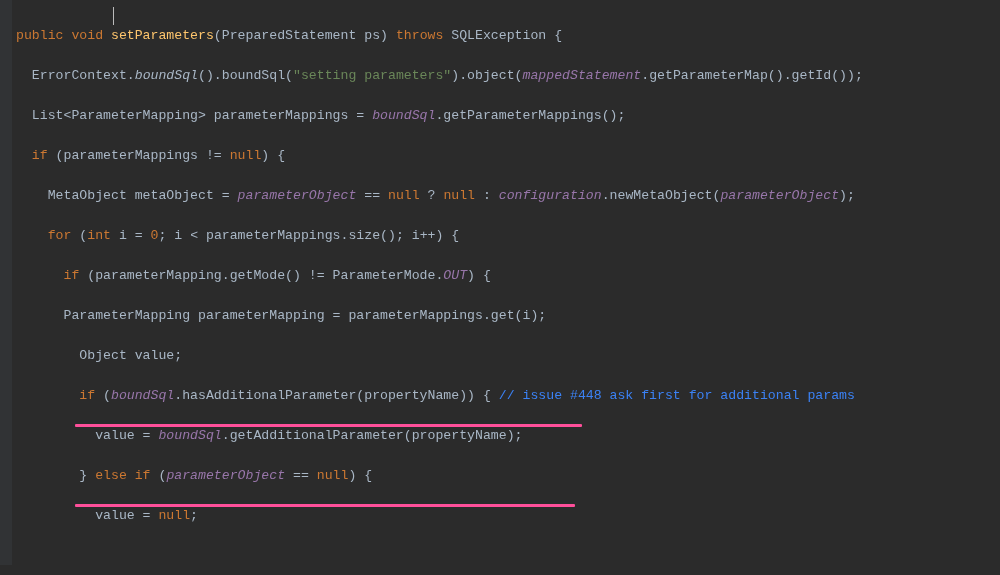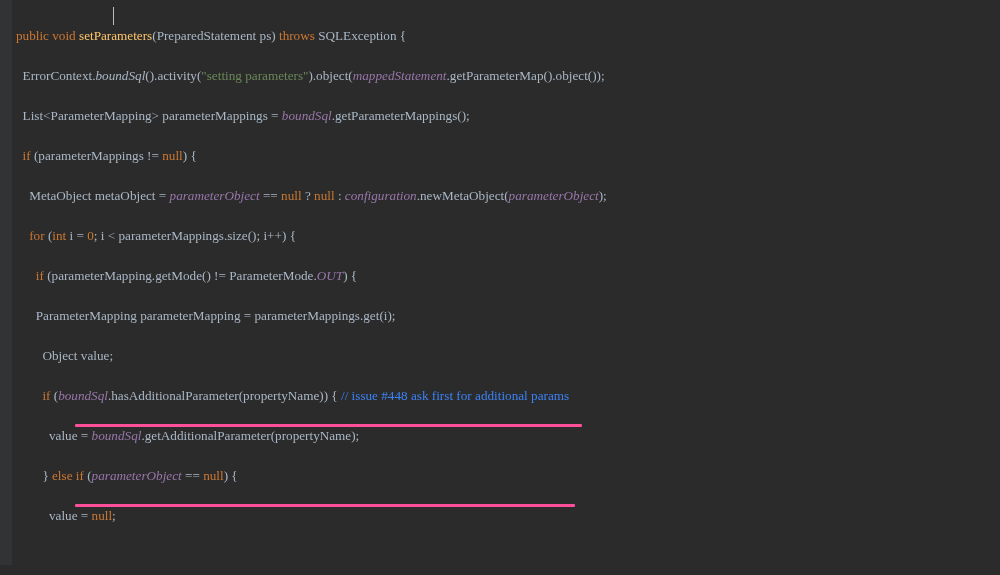--- a/index.html
+++ b/index.html
@@ -8,21 +8,21 @@
     width: 1000px;
     height: 575px;
     overflow: hidden;
     background: #2b2b2b;
   }
   .editor {
     position: relative;
     width: 1000px;
     height: 565px;
     background: #2b2b2b;
-    font-family: Liberation Serif, serif;
+    font-family: Liberation Mono, monospace;
     font-size: 13.2px;
     line-height: 20px;
     color: #a9b7c6;
   }
   .gutter {
     position: absolute;
     left: 0;
     top: 0;
     bottom: 0;
     width: 12px;
@@ -61,21 +61,21 @@
 </style>
 </head>
 <body>
 
 <div class="editor">
   <div class="gutter"></div>
   <div class="caret"></div>
 
   <div class="code">
 <div><span class="kw">public void </span><span class="fn">setParameters</span><span>(PreparedStatement ps) </span><span class="kw">throws</span><span> SQLException {</span></div>
-<div><span>  ErrorContext.</span><span class="sfn">boundSql</span><span>().activity(</span><span class="str">"setting parameters"</span><span>).object(</span><span class="sfld">mappedStatement</span><span>.getParameterMap().object());</span></div>
+<div><span>  ErrorContext.</span><span class="sfn">boundSql</span><span>().boundSql(</span><span class="str">"setting parameters"</span><span>).object(</span><span class="sfld">mappedStatement</span><span>.getParameterMap().getId());</span></div>
 <div><span>  List&lt;ParameterMapping&gt; parameterMappings = </span><span class="sfld">boundSql</span><span>.getParameterMappings();</span></div>
 <div><span>  </span><span class="kw">if</span><span> (parameterMappings != </span><span class="kw">null</span><span>) {</span></div>
 <div><span>    MetaObject metaObject = </span><span class="sfld">parameterObject</span><span> == </span><span class="kw">null</span><span> ? </span><span class="kw">null</span><span> : </span><span class="sfld">configuration</span><span>.newMetaObject(</span><span class="sfld">parameterObject</span><span>);</span></div>
 <div><span>    </span><span class="kw">for</span><span> (</span><span class="kw">int</span><span> i = </span><span class="kw">0</span><span>; i &lt; parameterMappings.size(); i++) {</span></div>
 <div><span>      </span><span class="kw">if</span><span> (parameterMapping.getMode() != ParameterMode.</span><span class="sfld">OUT</span><span>) {</span></div>
 <div><span>      ParameterMapping parameterMapping = parameterMappings.get(i);</span></div>
 <div><span>        Object value;</span></div>
 <div><span>        </span><span class="kw">if</span><span> (</span><span class="sfld">boundSql</span><span>.hasAdditionalParameter(propertyName)) { </span><span class="cmt">// issue #448 ask first for additional params</span></div>
 <div><span>          value = </span><span class="sfld">boundSql</span><span>.getAdditionalParameter(propertyName);</span></div>
 <div><span>        } </span><span class="kw">else if</span><span> (</span><span class="sfld">parameterObject</span><span> == </span><span class="kw">null</span><span>) {</span></div>

